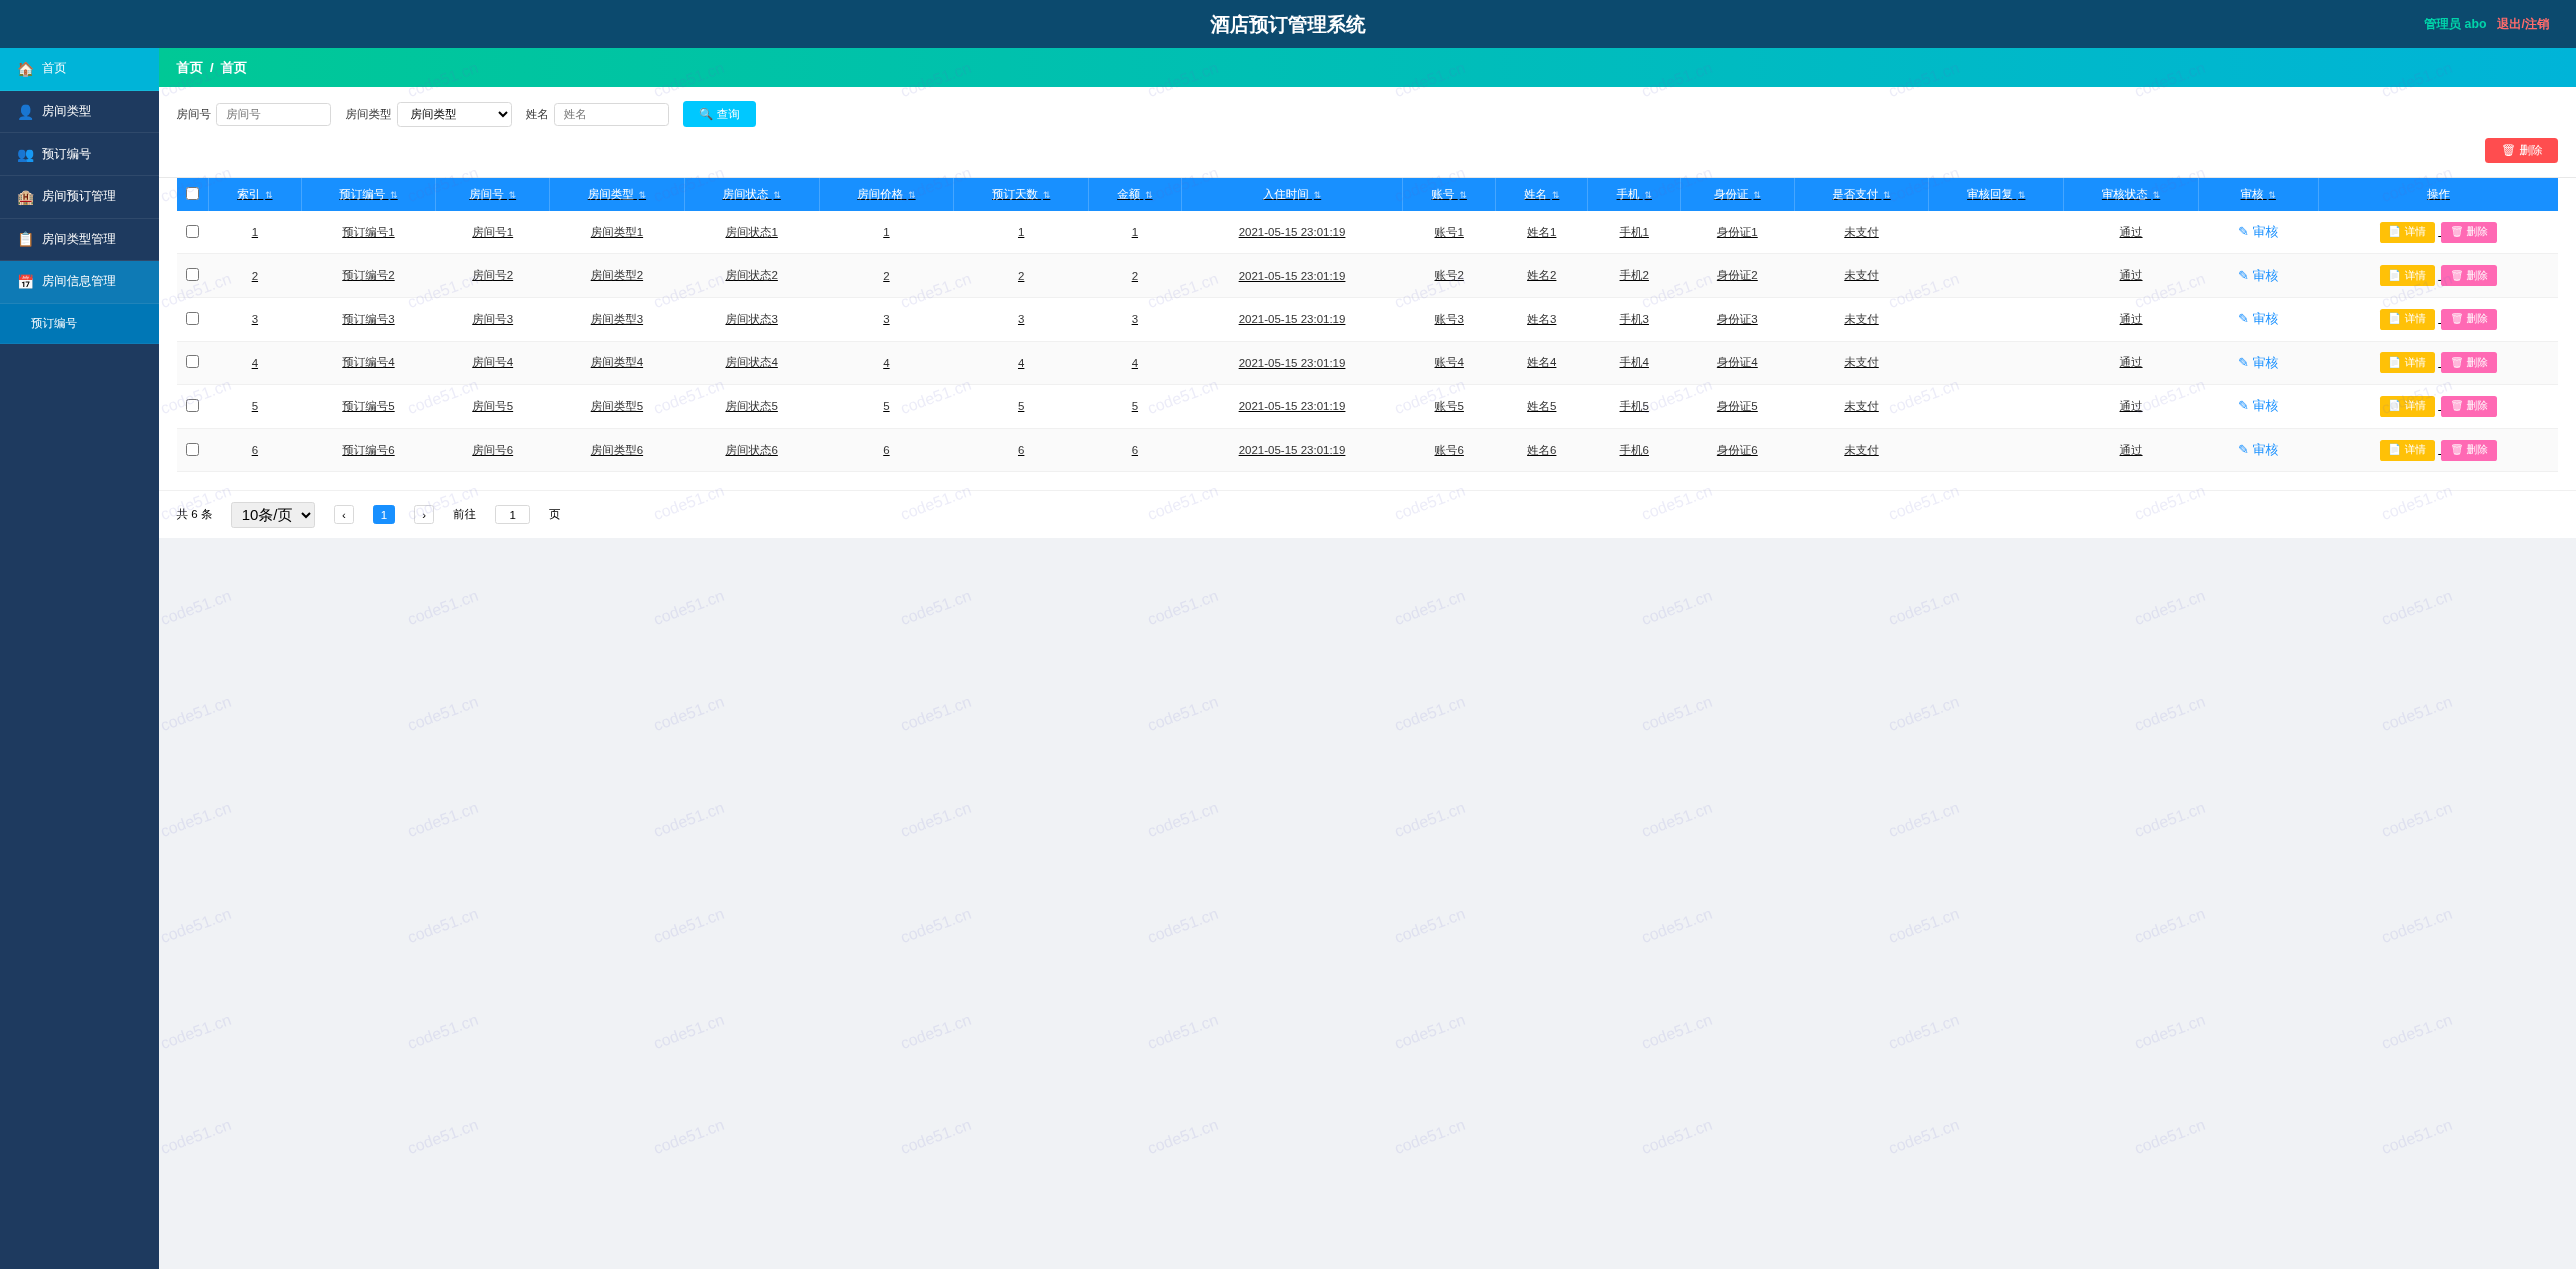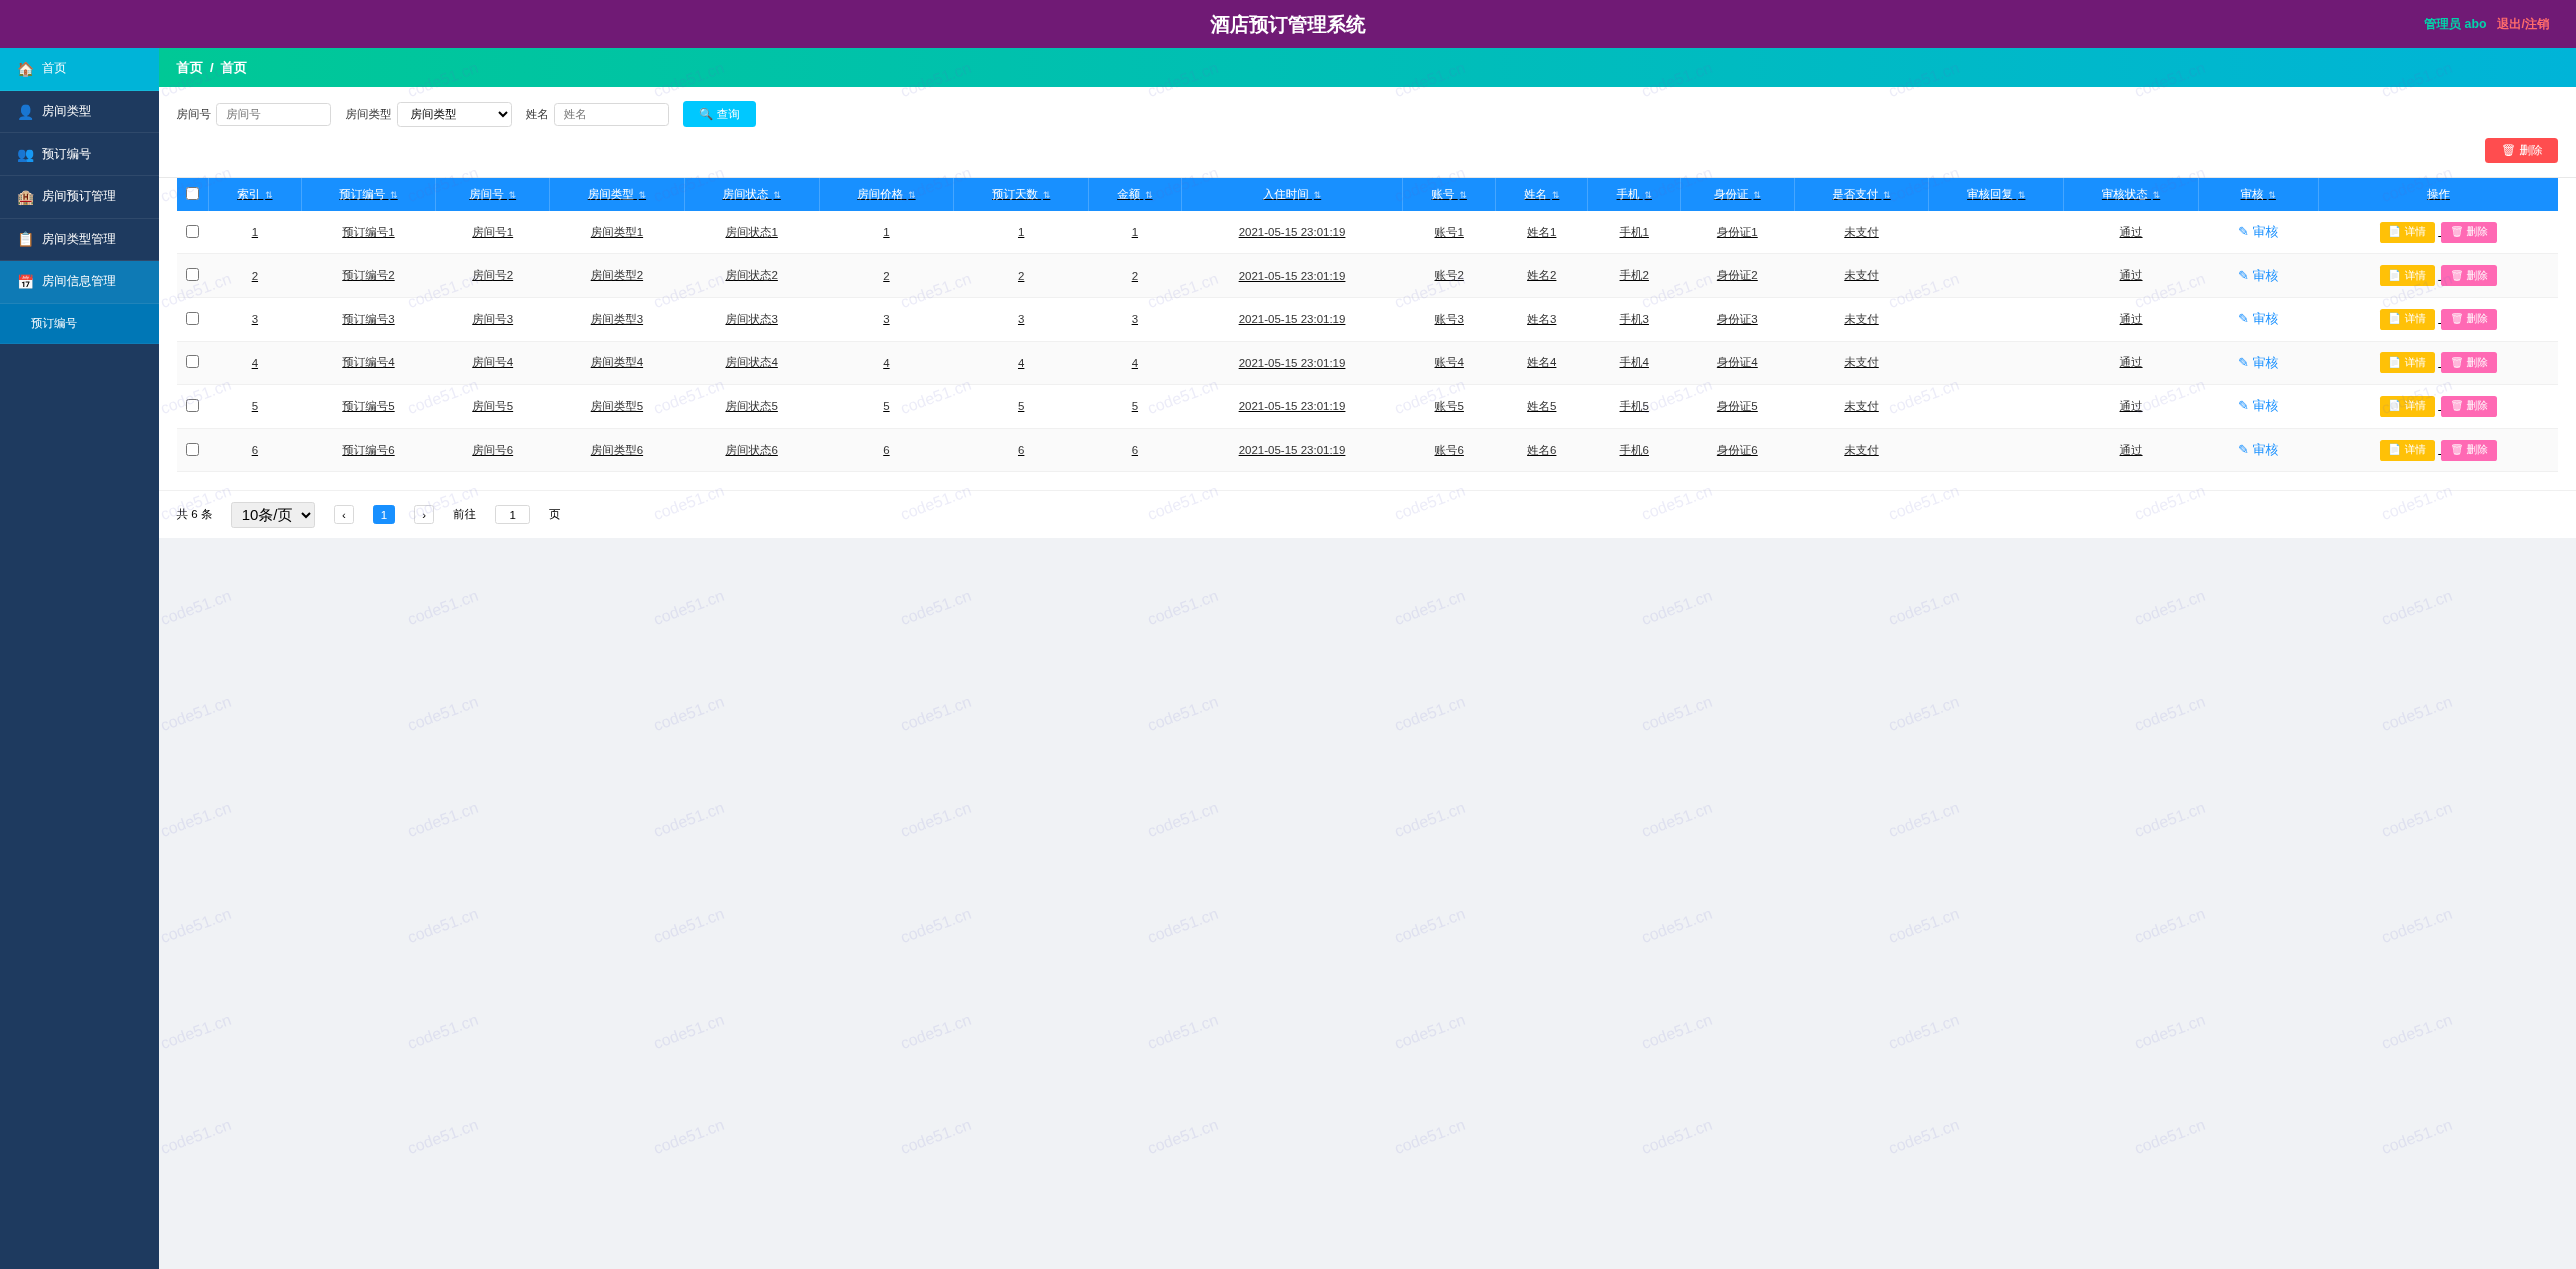--- a/index.html
+++ b/index.html
@@ -1,20 +1,20 @@
 <!DOCTYPE html>
 <html style="font-size:14px"><head>
   <meta charset="utf-8">
   <style>
     * { box-sizing: border-box; margin: 0; padding: 0; }
     body { font-family: "Microsoft YaHei", Arial, sans-serif; font-size: 11.5px; background: #f0f2f5; display: flex; flex-direction: column; height: 100vh; overflow: hidden; }
 
     
     .top-header {
-      background: #701a75;
+      background: #0c4a6e;
       color: #fff;
       text-align: center;
       padding: 10.6px 0;
       font-size: 19.4px;
       font-weight: bold;
       position: relative;
       flex-shrink: 0;
     }
     .top-header .admin-info {
       position: absolute;

